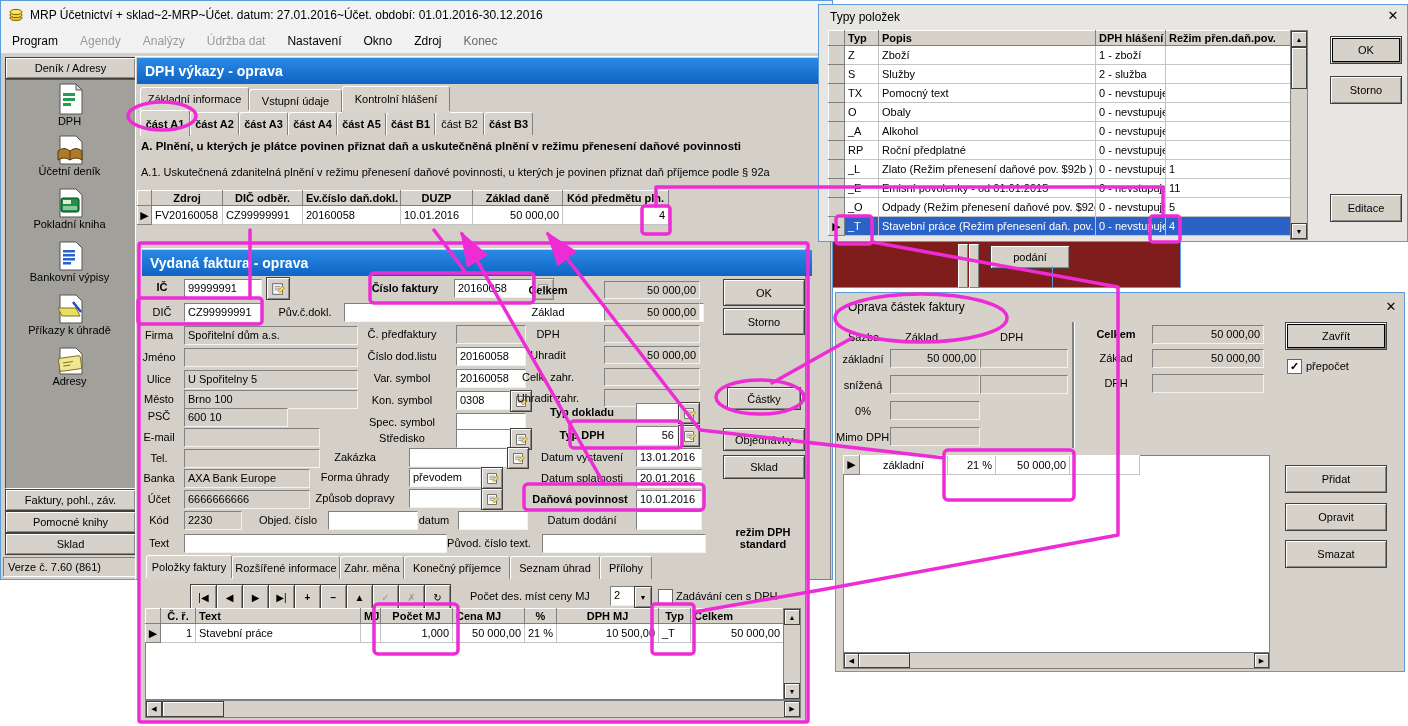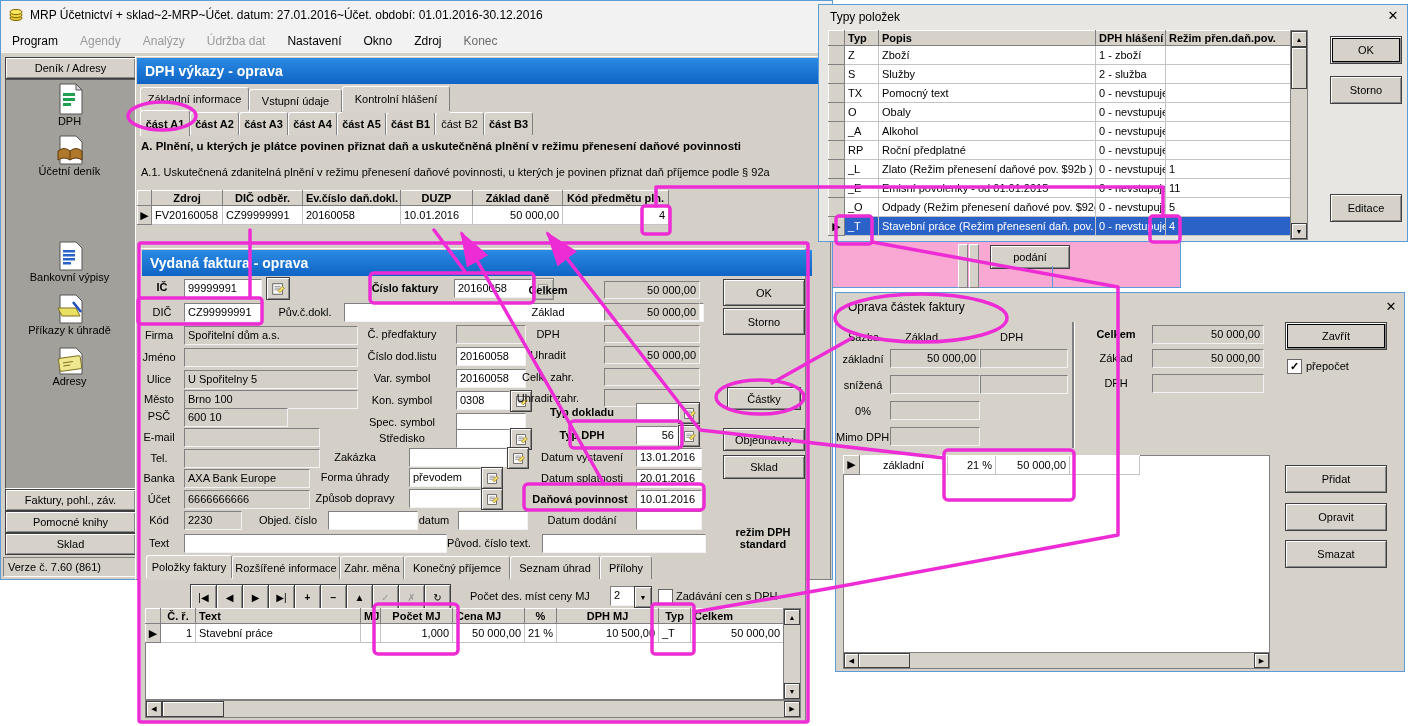--- a/index.html
+++ b/index.html
@@ -87,20 +87,31 @@
   <div class="abs" style="left:6px;top:134px;width:125px;text-align:center">
     <span>
       <svg class="doc-ic" style="margin:0 auto" width="34" height="30" viewBox="0 0 34 30">
           <path d="M7 1h16l6 6v22H7z" fill="#fff" stroke="#555"></path>
           <path d="M5 16q6-5 12 0q6-5 12 0v9q-6-4-12 0q-6-4-12 0z" fill="#b0782a" stroke="#5a3810"></path>
           <path d="M17 16v9" stroke="#5a3810"></path>
         </svg>
     </span>
     <div>Účetní deník</div>
   </div>
+  <div class="abs" style="left:6px;top:187px;width:125px;text-align:center">
+    <span>
+      <svg class="doc-ic" style="margin:0 auto" width="34" height="30" viewBox="0 0 34 30">
+          <path d="M7 1h16l6 6v22H7z" fill="#fff" stroke="#555"></path>
+          <rect x="8" y="10" width="18" height="14" rx="2" fill="#1f9048" stroke="#0a4020"></rect>
+          <rect x="10" y="12" width="8" height="4" fill="#d8f0d8"></rect>
+          <rect x="10" y="18" width="14" height="4" fill="#8cc89c"></rect>
+        </svg>
+    </span>
+    <div>Pokladní kniha</div>
+  </div>
   <div class="abs" style="left:6px;top:240px;width:125px;text-align:center">
     <span>
       <svg class="doc-ic" style="margin:0 auto" width="34" height="30" viewBox="0 0 34 30">
           <path d="M7 1h16l6 6v22H7z" fill="#fff" stroke="#555"></path>
           <rect x="10" y="9" width="12" height="2.5" fill="#2a62c8"></rect>
           <rect x="10" y="13" width="12" height="2.5" fill="#2a62c8"></rect>
           <rect x="10" y="17" width="12" height="2.5" fill="#2a62c8"></rect>
           <rect x="10" y="21" width="8" height="2.5" fill="#2a62c8"></rect>
         </svg>
     </span>
@@ -179,21 +190,21 @@
     <td>FV20160058</td>
     <td>CZ99999991</td>
     <td>20160058</td>
     <td>10.01.2016</td>
     <td class="num">50 000,00</td>
     <td class="num">4</td>
   </tr>
 </tbody>
   </table>
 
-<div class="abs" style="left:833px;top:242px;width:348px;height:46px;background:#f9a8d4;border-right:1px solid #5a9bd8;border-bottom:1px solid #5a9bd8;box-sizing:border-box">
+<div class="abs" style="left:833px;top:242px;width:348px;height:46px;background:#7f1d1d;border-right:1px solid #5a9bd8;border-bottom:1px solid #5a9bd8;box-sizing:border-box">
   <div class="abs" style="left:125px;top:2px;width:8px;height:42px;background:#d6d2ca;border:1px solid #808080;border-top-color:#fff;border-left-color:#fff"></div>
   <div class="abs" style="left:136px;top:2px;width:8px;height:42px;background:#d6d2ca;border:1px solid #808080;border-top-color:#fff;border-left-color:#fff"></div>
   <div class="btn" style="left:157px;top:3px;width:78px;height:22px">podání</div>
   <div class="abs" style="left:219px;top:24px;width:1px;height:22px;background:#5a9bd8"></div>
 </div>
 
 <div class="abs" style="left:140px;top:248px;width:666px;height:474px;background:#d4d0c8;border:1px solid #808080;border-top-color:#fff;border-left-color:#fff;box-sizing:border-box"></div>
 <div class="titlebar" style="left:142px;top:250px;width:662px;height:26px">Vydaná faktura  -  oprava</div>
 
 <div class="lbl b" style="left:146px;top:281px;width:32px">IČ</div>

